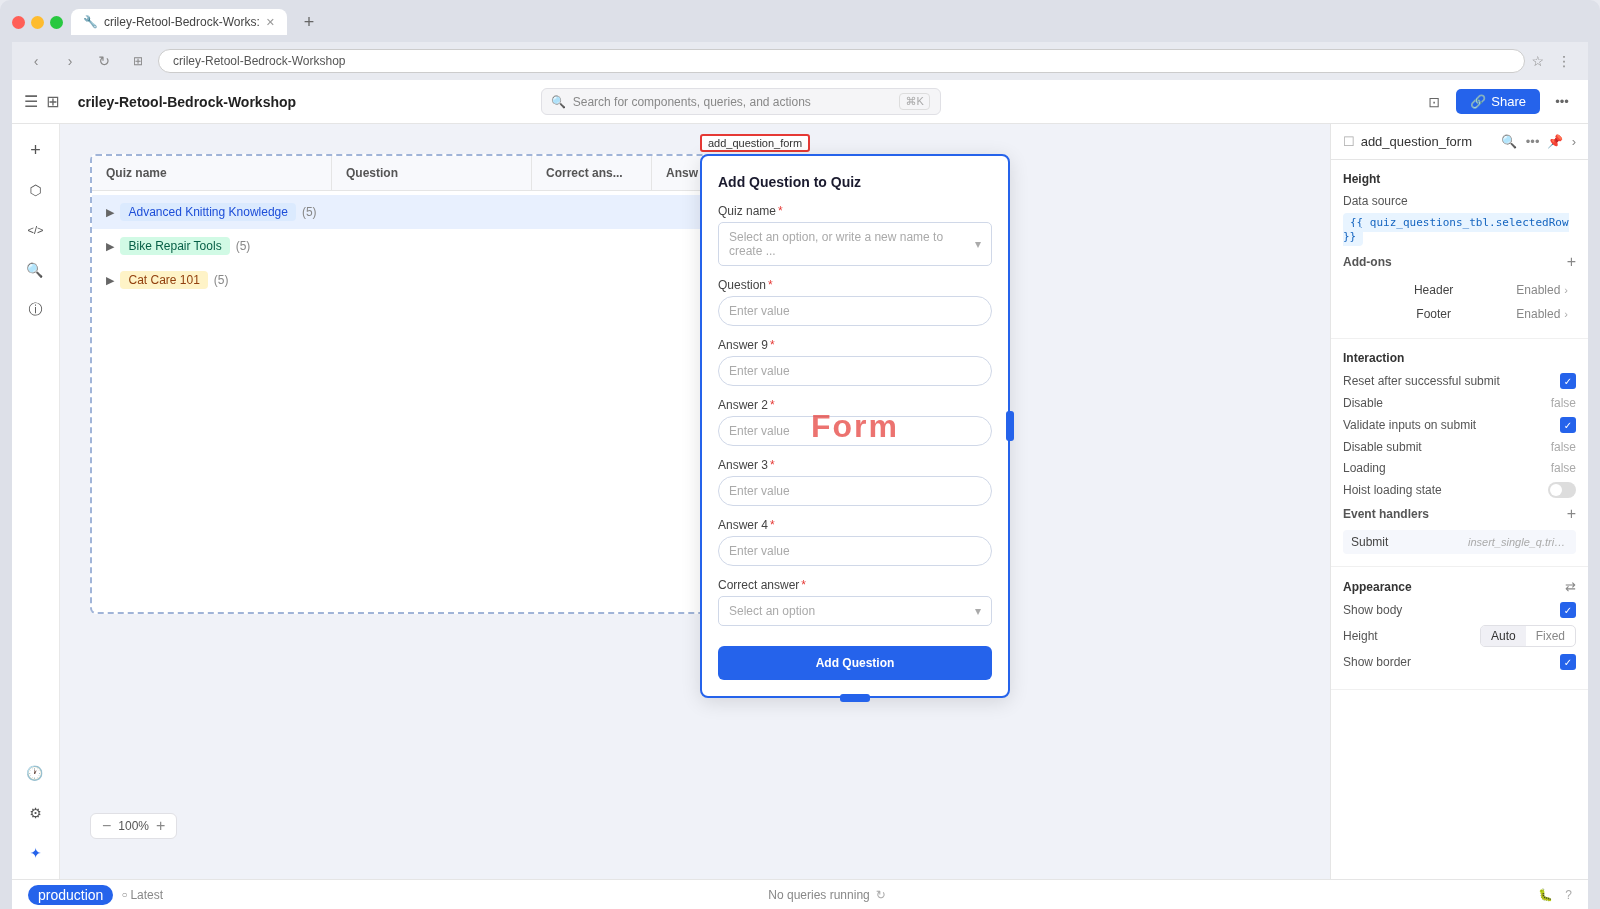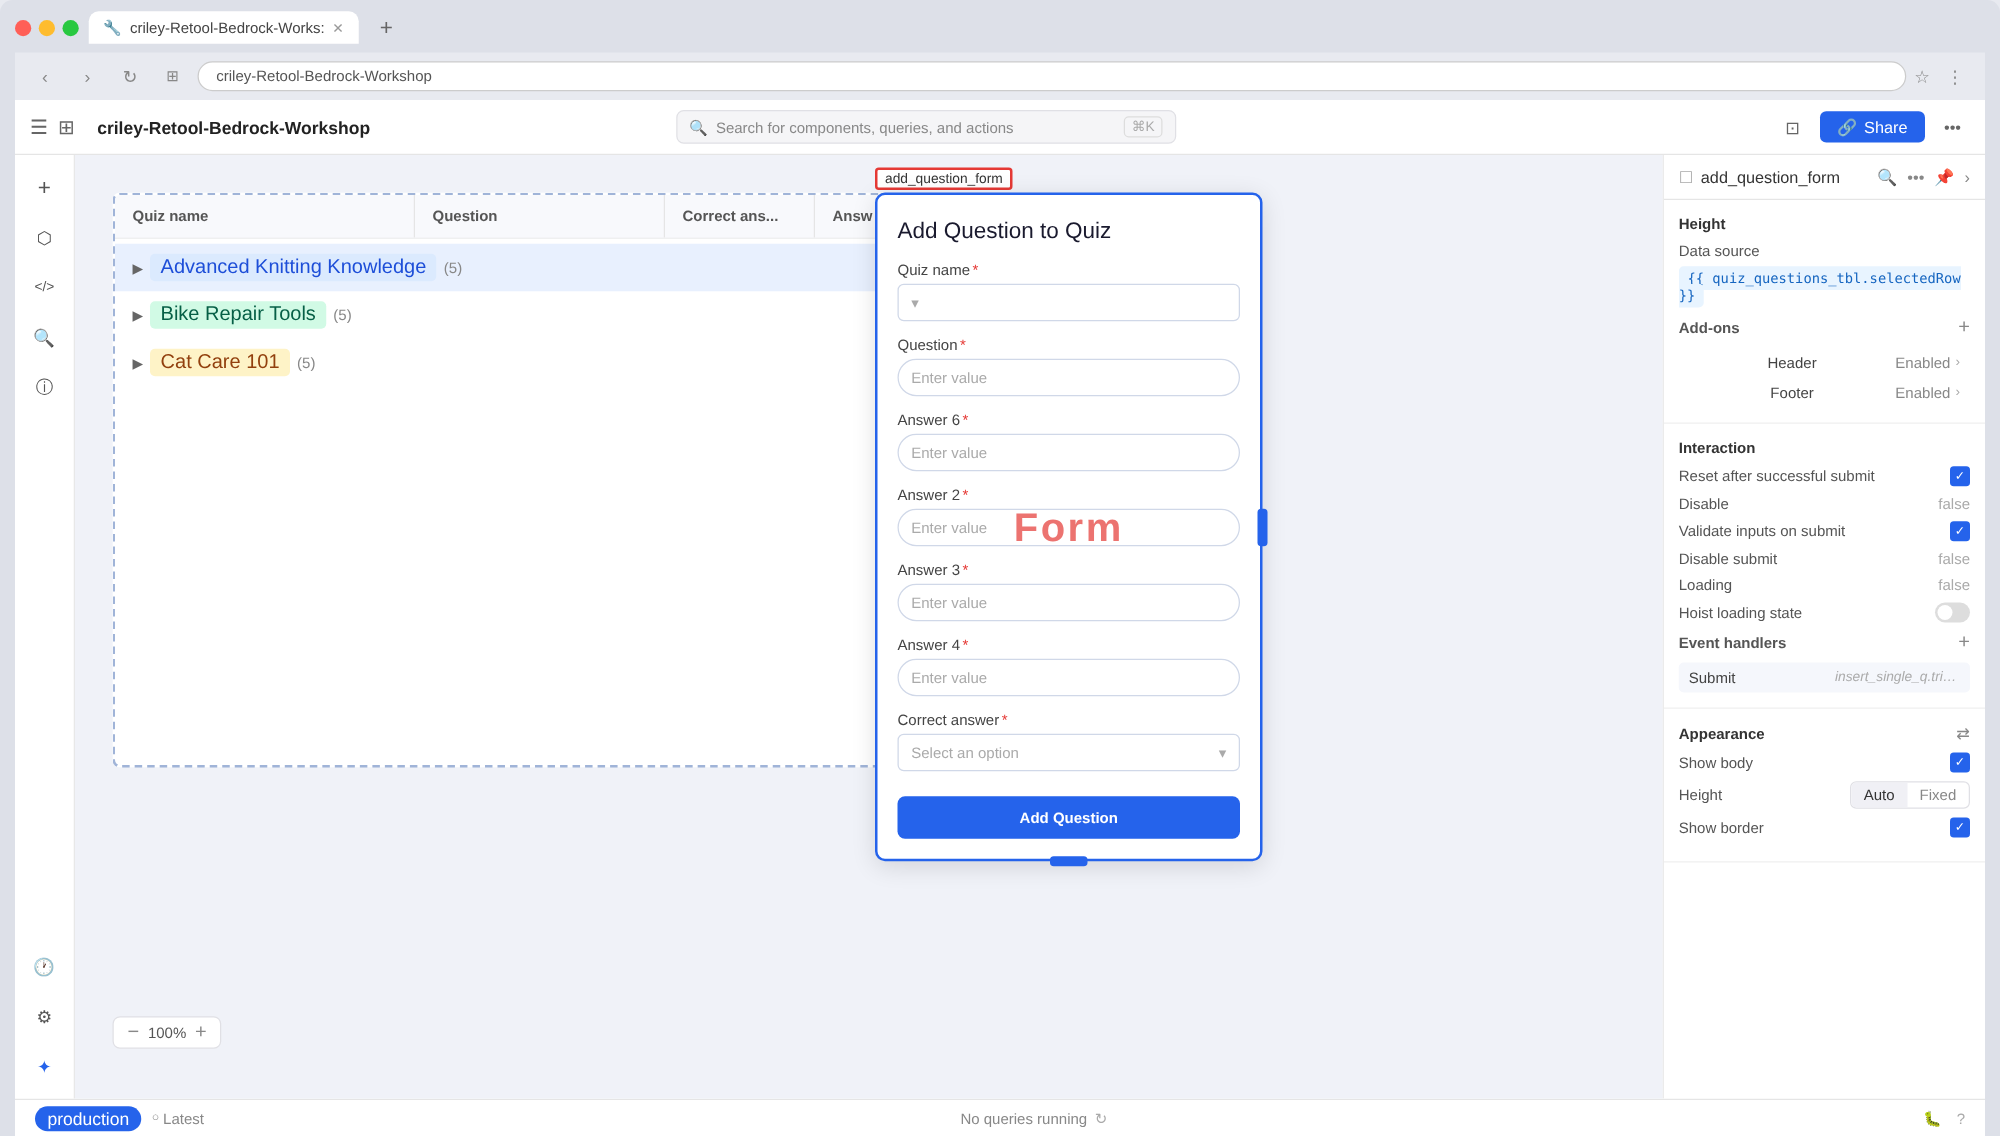--- a/index.html
+++ b/index.html
@@ -34,33 +34,33 @@
     .table-panel { background: #fff; border: 2px dashed #a0b4d8; border-radius: 6px; width: 680px; min-height: 460px; position: absolute; top: 30px; left: 30px; }
     .table-header { display: flex; align-items: center; background: #f8f9fc; border-bottom: 1px solid #e5e5e5; border-radius: 4px 4px 0 0; }
     .table-col { padding: 10px 14px; font-size: 12px; font-weight: 600; color: #555; border-right: 1px solid #e5e5e5; }
     .table-col-quiz { flex: 0 0 240px; }
     .table-col-question { flex: 0 0 200px; }
     .table-col-correct { flex: 0 0 120px; }
     .table-col-answ { flex: 1; }
     .table-body { padding: 4px 0; }
     .table-row-expand { display: flex; align-items: center; padding: 8px 14px; cursor: pointer; }
     .expand-arrow { color: #666; margin-right: 6px; font-size: 11px; }
-    .quiz-name-badge { padding: 2px 8px; border-radius: 4px; font-size: 16px; font-weight: 500; margin-right: 6px; text-align: right; }
+    .quiz-name-badge { padding: 2px 8px; border-radius: 4px; font-size: 12px; font-weight: 500; margin-right: 6px; text-align: right; }
     .badge-blue { background: #dbeafe; color: #1d4ed8; }
     .badge-green { background: #d1fae5; color: #065f46; }
     .badge-orange { background: #fef3c7; color: #92400e; }
     .badge-count { font-size: 12px; color: #888; }
     .table-footer { border-top: 1px solid #e5e5e5; padding: 8px 14px; display: flex; align-items: center; justify-content: space-between; color: #888; font-size: 12px; }
     .table-footer-icons { display: flex; gap: 10px; color: #aaa; }
 
     
     .form-panel-wrapper { position: absolute; top: 10px; left: 630px; z-index: 10; }
     .form-label-tag { background: #fff; border: 2px solid #e53935; border-radius: 3px; padding: 1px 6px; font-size: 11px; color: #333; font-weight: 500; display: inline-block; margin-bottom: 2px; }
     .form-panel { background: #fff; border: 2px solid #2563eb; border-radius: 8px; width: 310px; padding: 18px 16px 16px; box-shadow: 0 4px 20px rgba(0,0,0,0.12); position: relative; }
-    .form-title { font-size: 18px; font-weight: 400; color: #1a1a2e; margin-bottom: 14px; }
+    .form-title { font-size: 14px; font-weight: 700; color: #1a1a2e; margin-bottom: 14px; }
     .form-field { margin-bottom: 12px; }
     .form-label { font-size: 12px; font-weight: 500; color: #444; margin-bottom: 4px; display: flex; align-items: center; gap: 2px; }
     .form-required { color: #e53935; }
     .form-input { width: 100%; border: 1px solid #d0d8e8; border-radius: 15px; padding: 7px 10px; font-size: 12px; color: #333; background: #fff; outline: none; }
     .form-input::placeholder { color: #aaa; }
     .form-select { width: 100%; border: 1px solid #d0d8e8; border-radius: 5px; padding: 7px 10px; font-size: 12px; color: #aaa; background: #fff; outline: none; display: flex; align-items: center; justify-content: space-between; cursor: pointer; }
     .form-watermark { position: absolute; top: 50%; left: 50%; transform: translate(-50%, -50%); font-size: 32px; font-weight: 900; color: #e53935; opacity: 0.7; letter-spacing: 2px; pointer-events: none; }
     .btn-add-question { width: 100%; background: #2563eb; color: #fff; border: none; border-radius: 6px; padding: 10px; font-size: 12px; font-weight: 600; cursor: pointer; margin-top: 8px; }
     .resize-handle-right { position: absolute; right: -6px; top: 50%; transform: translateY(-50%); width: 8px; height: 30px; background: #2563eb; border-radius: 3px; cursor: ew-resize; }
     .resize-handle-bottom { position: absolute; bottom: -6px; left: 50%; transform: translateX(-50%); width: 30px; height: 8px; background: #2563eb; border-radius: 3px; cursor: ns-resize; }
@@ -221,37 +221,38 @@
 
               <div class="form-title">Add Question to Quiz</div>
 
               
               <div class="form-field">
                 <div class="form-label">
                   <span>Quiz name</span>
                   <span class="form-required">*</span>
                 </div>
                 <div class="form-select">
+                  <span style="color:#aaa; font-size:12px;">Select an option, or write a new name to create ...</span>
                   <span style="color:#aaa;">▾</span>
                 </div>
               </div>
 
               
               <div class="form-field">
                 <div class="form-label">
                   <span>Question</span>
                   <span class="form-required">*</span>
                 </div>
                 <input class="form-input" type="text" placeholder="Enter value" style="">
               </div>
 
               
               <div class="form-field">
                 <div class="form-label">
-                  <span>Answer 6</span>
+                  <span>Answer 9</span>
                   <span class="form-required">*</span>
                 </div>
                 <input class="form-input" type="text" placeholder="Enter value" style="">
               </div>
 
               
               <div class="form-field">
                 <div class="form-label">
                   <span>Answer 2</span>
                   <span class="form-required">*</span>

